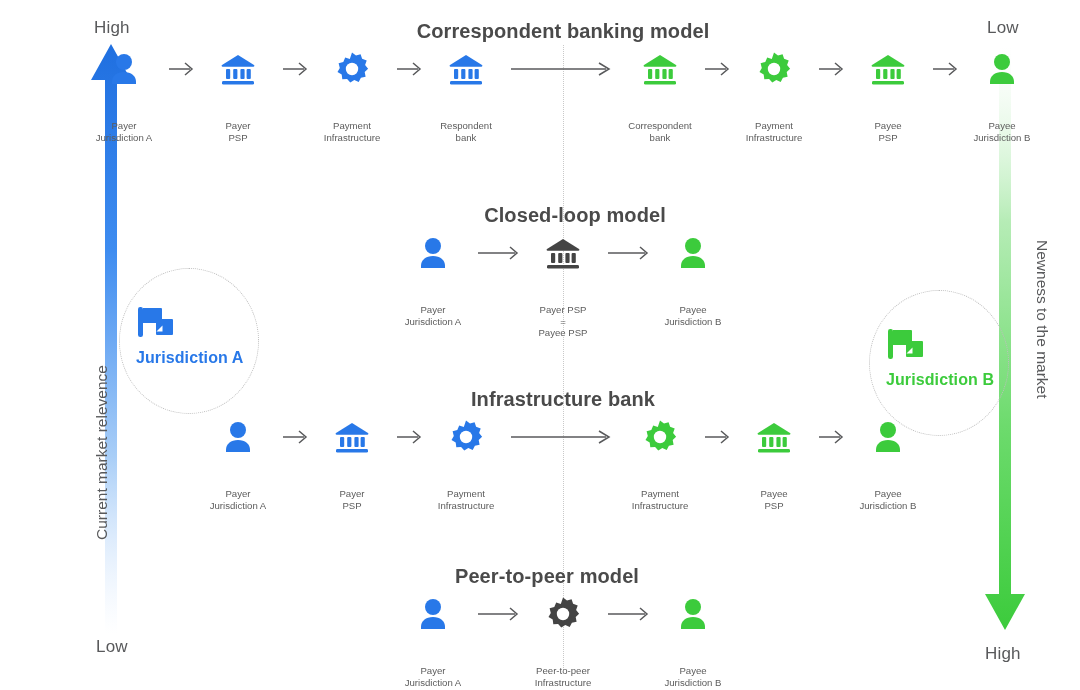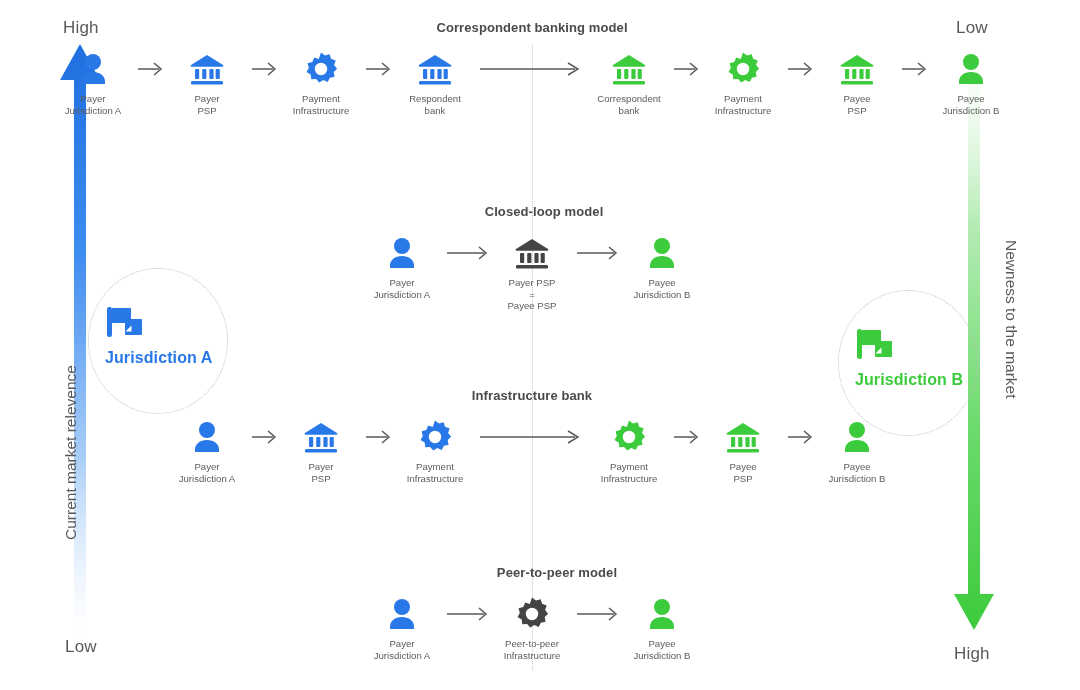--- a/index.html
+++ b/index.html
@@ -2,21 +2,21 @@
 <html><head>
 <meta charset="utf-8">
 <style>
   html,body{margin:0;padding:0;}
   body{
     width:1080px;height:690px;
     background:#ffffff;
     font-family:"Liberation Sans","DejaVu Sans",sans-serif;
     overflow:hidden;
   }
-  #stage{position:relative;width:879px;height:690px;}
+  #stage{position:relative;width:879px;height:690px;margin-left:31px;}
 
   
   .axis-cap{
     position:absolute;
     font-size:17px;
     color:#58595b;
     letter-spacing:.2px;
     white-space:nowrap;
   }
   .axis-rot{
@@ -55,38 +55,39 @@
     font-size:16px;
     font-weight:bold;
     letter-spacing:.1px;
     white-space:nowrap;
   }
 
   
   .model{position:absolute;}
   .model-title{
     position:absolute;
-    font-size:13px;
+    font-size:20px;
     font-weight:bold;
     color:#4a4a4a;
     letter-spacing:.1px;
     white-space:nowrap;
     transform:translateX(-50%);
   }
   .flow{
     position:absolute;
     display:flex;
     align-items:flex-start;
     transform:translateX(-50%);
   }
   .node{
     display:flex;
     flex-direction:column;
     align-items:center;
     width:84px;
+    gap:27px;
   }
   .node .glyph{
     height:34px;
     display:flex;
     align-items:center;
     justify-content:center;
     margin-bottom:7px;
   }
   .node .caption{
     font-size:9.6px;
@@ -458,21 +459,21 @@
               <circle cx="15" cy="9" r="8" fill="#3ccb3c"></circle>
               <path d="M15 19 c-7.2 0-12 4.2-12 9.6 V31 h24 v-2.4 C27 23.2 22.2 19 15 19 Z" fill="#3ccb3c"></path>
             </svg>
           </span>
           <span class="caption">Payee<br>Jurisdiction B</span>
         </div>
       </div>
   </div>
 
   <div class="model" id="model-3" style="left:0;top:0;width:1080px;">
-    <div class="model-title" style="left:557px;top:565px;">Peer-to-peer model</div>
+    <div class="model-title" style="left:516px;top:565px;">Peer-to-peer model</div>
     <div class="flow" style="left:532px;top:597px;">
         <div class="node">
           <span class="glyph">
             <svg width="30" height="32" viewBox="0 0 30 32">
               <circle cx="15" cy="9" r="8" fill="#2878e8"></circle>
               <path d="M15 19 c-7.2 0-12 4.2-12 9.6 V31 h24 v-2.4 C27 23.2 22.2 19 15 19 Z" fill="#2878e8"></path>
             </svg>
           </span>
           <span class="caption">Payer<br>Jurisdiction A</span>
         </div>

